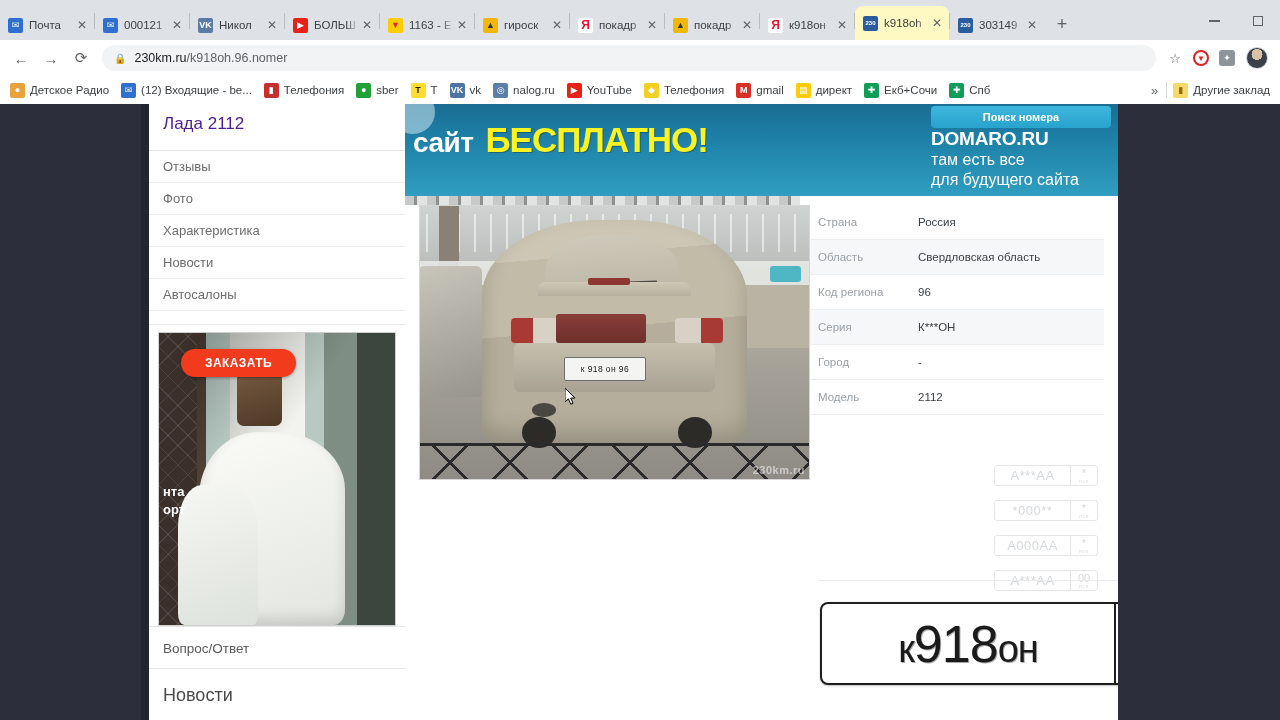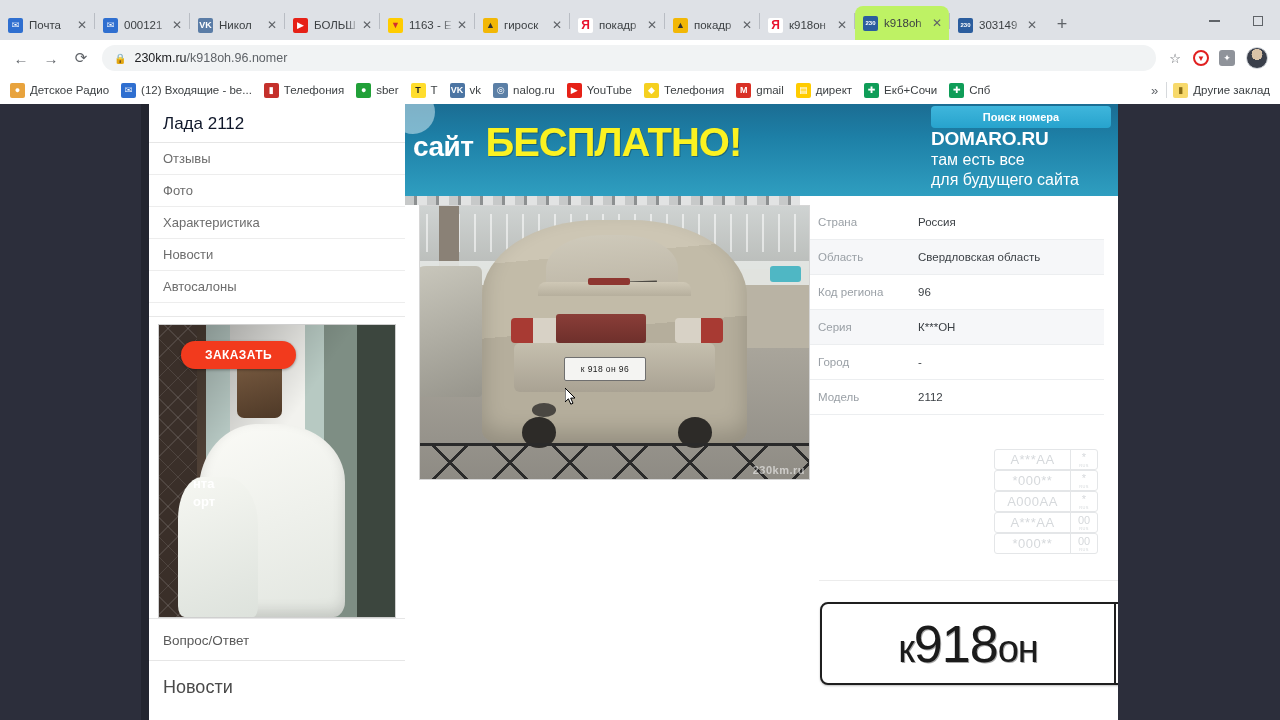--- a/index.html
+++ b/index.html
@@ -13,21 +13,21 @@
 
   
   .chrome{position:absolute;left:0;top:0;width:1280px;height:104px;background:#dee1e6;}
   .titlebar{position:relative;height:40px;background:#dee1e6;}
   .tabstrip{position:absolute;left:0;top:6px;height:34px;display:flex;align-items:flex-end;}
   .tab{
     position:relative;display:flex;align-items:center;
     height:30px;width:94px;padding:0 4px 0 8px;box-sizing:border-box;
     font-size:11.5px;color:#3c4043;background:transparent;
   }
-  .tab.active{background:#bef264;border-radius:8px 8px 0 0;height:34px;}
+  .tab.active{background:#fef9c3;border-radius:8px 8px 0 0;height:34px;}
   .tab .fav{
     width:15px;height:15px;flex:0 0 15px;margin-right:6px;border-radius:2px;
     display:flex;align-items:center;justify-content:center;
     font-size:9px;font-weight:bold;color:#fff;line-height:1;overflow:hidden;
   }
   .tab .ttl{
     flex:1;white-space:nowrap;overflow:hidden;
     -webkit-mask-image:linear-gradient(to right,#000 72%,transparent 100%);
     mask-image:linear-gradient(to right,#000 72%,transparent 100%);
   }
@@ -76,21 +76,21 @@
   .bmsep{width:1px;height:16px;background:#d6d9dc;}
 
   
   .viewport{position:absolute;left:0;top:104px;width:1280px;height:616px;background:#2c2e3b;overflow:hidden;}
   .pageframe{position:absolute;left:141px;top:0;width:977px;height:616px;background:#fff;
              border-left:8px solid #23252f;box-sizing:border-box;overflow:hidden;}
   .pageinner{position:relative;width:969px;height:616px;background:#fff;}
 
   
   .sidebar{position:absolute;left:0;top:0;width:256px;height:616px;background:#fff;}
-  .side-title{padding:10px 14px 8px;font-size:17px;color:#0f172a;border-bottom:1px solid #e6e6e6;}
+  .side-title{padding:10px 14px 16px;font-size:17px;color:#4c1d95;border-bottom:1px solid #e6e6e6;}
   .side-link{padding:8px 14px;font-size:13px;color:#6d6d6d;border-bottom:1px solid #ededed;}
   .side-gap{height:13px;background:#fff;border-bottom:1px solid #e8e8e8;}
   .promo{position:relative;margin:7px 9px 0 9px;height:294px;overflow:hidden;
          border:1px solid #cfcfcf;box-sizing:border-box;background:#2b2420;}
   .promo-bg{position:absolute;inset:0;
     background:
       linear-gradient(125deg,rgba(0,0,0,.45),rgba(0,0,0,0) 45%),
       linear-gradient(to right,#2e2622 0 14%,#5b4a3e 14% 20%,#cfe3dd 20% 30%,#f2f2ee 30% 62%,#b7c9c2 62% 70%,#7e8e84 70% 84%,#3c463e 84% 100%),
       #4a403a;
   }
@@ -104,35 +104,35 @@
   .promo-seat2{position:absolute;left:8%;top:52%;width:34%;height:48%;border-radius:30% 40% 6% 8%/30% 34% 8% 8%;
     background:linear-gradient(160deg,#f6f7f2,#dde2dc);}
   .promo-head{position:absolute;left:33%;top:9%;width:19%;height:23%;border-radius:7px;
     background:linear-gradient(165deg,#7e5f44,#4e3927);}
   .promo-btn{position:absolute;left:22px;top:16px;background:#f23a1d;color:#fff;
     border-radius:17px;padding:7px 24px;font-size:12px;font-weight:bold;letter-spacing:.4px;
     box-shadow:0 1px 3px rgba(0,0,0,.35);}
   .promo-cap{position:absolute;left:90px;top:155px;right:-30px;background:rgba(40,40,40,.80);
     color:#fff;font-size:13.5px;padding:8px 14px;white-space:nowrap;}
   .promo-left-txt{position:absolute;left:4px;top:150px;color:#fff;font-size:13px;
-    font-weight:bold;line-height:1.35;margin-left:30px;}
+    font-weight:bold;line-height:1.35;}
   .side-qa{padding:14px 14px 12px;font-size:13.5px;color:#5a5a5a;border-bottom:1px solid #e6e6e6;border-top:1px solid #e6e6e6;}
   .side-news{padding:16px 14px;font-size:18px;color:#4a4a4a;}
 
   
   .main{position:absolute;left:256px;top:0;width:713px;height:616px;background:#fff;}
 
   
   .banner{position:relative;height:92px;width:713px;overflow:hidden;
     background:linear-gradient(180deg,#1b6d93 0%,#1d7fa6 35%,#2f9ec0 100%);}
   .banner .bdot{position:absolute;left:-14px;top:-14px;width:44px;height:44px;border-radius:50%;
     background:#cfe9f3;opacity:.55;}
   .banner .btext{position:absolute;left:8px;top:16px;white-space:nowrap;}
   .banner .b1{font-size:28px;font-weight:bold;color:#fff;letter-spacing:-.5px;}
-  .banner .b2{font-size:40px;font-weight:bold;color:#fbf221;letter-spacing:-1px;margin-left:12px;
+  .banner .b2{font-size:35px;font-weight:bold;color:#fbf221;letter-spacing:-1px;margin-left:12px;
     text-shadow:1px 1px 0 rgba(0,0,0,.25);}
   .banner .bright{position:absolute;right:0;top:0;width:195px;height:104px;}
   .bsearch{position:absolute;left:8px;top:2px;width:180px;height:22px;border-radius:4px;
     background:linear-gradient(180deg,#3fb6dc,#27a3cd);color:#fff;font-size:11px;font-weight:bold;
     display:flex;align-items:center;justify-content:center;}
   .bdom{position:absolute;left:8px;top:24px;font-size:19px;font-weight:bold;color:#fff;letter-spacing:-.2px;}
   .bl2{position:absolute;left:8px;top:47px;font-size:16px;color:#fff;}
   .bl3{position:absolute;left:8px;top:67px;font-size:16px;color:#fff;}
   .ribbon{position:absolute;left:0;top:92px;width:395px;height:9px;
     background:repeating-linear-gradient(90deg,#c7c9c9 0 9px,#8d9091 9px 12px,#e2e3e3 12px 22px);}
@@ -188,22 +188,22 @@
   .cursor svg{display:block;}
 
   
   .infotable{position:absolute;left:405px;top:0;width:294px;}
   .inforow{display:flex;height:34px;align-items:center;border-bottom:1px solid #eceef0;}
   .inforow.alt{background:#f6f7f9;}
   .infok{width:108px;flex:0 0 108px;padding-left:8px;font-size:11.5px;color:#9aa0a6;box-sizing:border-box;}
   .infov{flex:1;font-size:11.5px;color:#3a3f44;}
 
   
-  .patterns{position:absolute;left:405px;top:244px;width:294px;display:flex;
-    flex-direction:column;align-items:flex-end;gap:0;padding-right:6px;box-sizing:border-box;}
+  .patterns{position:absolute;left:405px;top:260px;width:294px;display:flex;
+    flex-direction:column;align-items:flex-end;gap:14px;padding-right:6px;box-sizing:border-box;}
   .pat{display:flex;width:104px;height:21px;border:1px solid #e4e6e8;border-radius:3px;
     background:#fff;box-sizing:border-box;overflow:hidden;}
   .pat .pl{flex:1;display:flex;align-items:center;justify-content:center;
     font-size:13px;color:#d6d9dc;letter-spacing:.5px;}
   .pat .pr{width:26px;flex:0 0 26px;border-left:1px solid #e4e6e8;display:flex;
     flex-direction:column;align-items:center;justify-content:center;
     font-size:11px;color:#d6d9dc;line-height:1;}
   .pat .pr small{font-size:4px;letter-spacing:.3px;margin-top:1px;}
 
   

